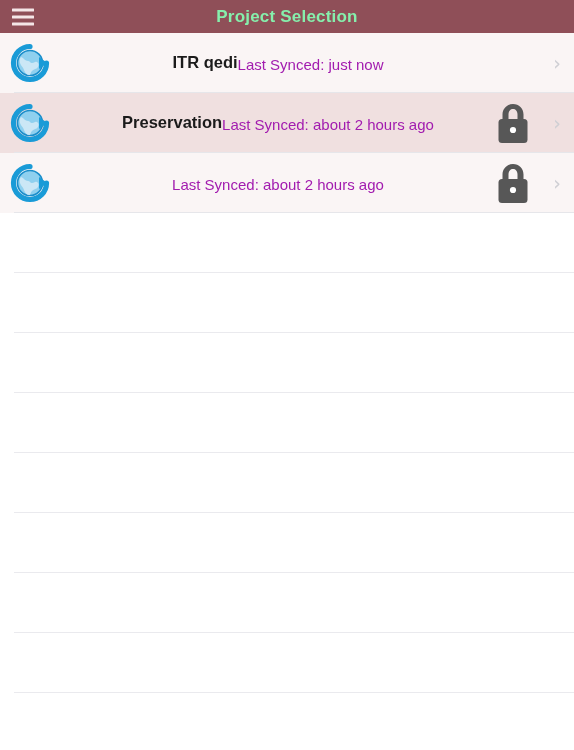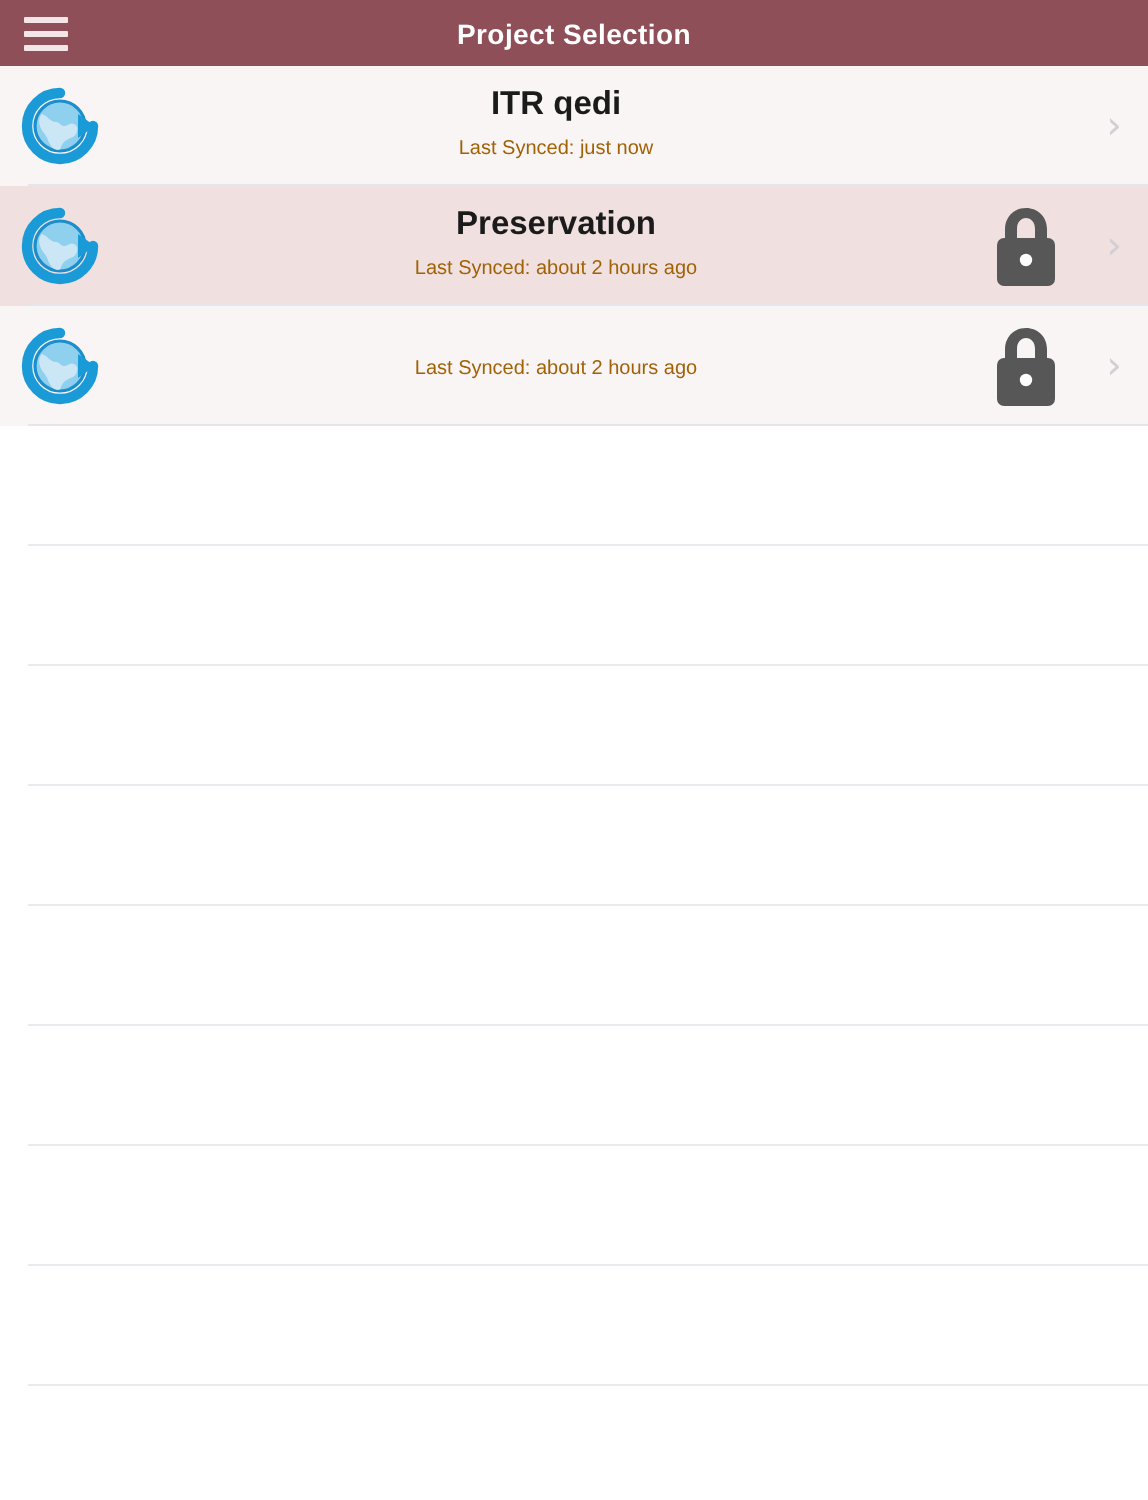--- a/index.html
+++ b/index.html
@@ -44,22 +44,22 @@
   .hamburger span {
     display: block;
     height: 3px;
     width: 100%;
     background: #f4e6e7;
     border-radius: 0.5px;
   }
   .header-title {
     width: 100%;
     text-align: center;
-    color: #ffffff;
-    font-size: 14px;
+    color: #86efac;
+    font-size: 17px;
     font-weight: bold;
     letter-spacing: 0.2px;
   }
 
   
   .list {
     position: relative;
     width: 574px;
   }
   .row {
@@ -91,37 +91,36 @@
     flex: 0 0 44px;
     position: relative;
   }
   .logo svg { display: block; width: 44px; height: 44px; }
 
   .row-text {
     flex: 1 1 auto;
     padding-left: 10px;
     min-width: 0;
     display: flex;
-    flex-direction: column;
+    flex-direction: row;
     justify-content: center;
-    text-align: center;
   }
   .row-title {
     font-size: 16.5px;
     font-weight: bold;
     color: #1b1b1b;
     line-height: 20px;
     white-space: nowrap;
     overflow: hidden;
     text-overflow: ellipsis;
   }
   .row-sub {
-    font-size: 10px;
+    font-size: 15px;
     font-weight: normal;
-    color: #a16207;
+    color: #a21caf;
     line-height: 18px;
     margin-top: 4px;
     white-space: nowrap;
     overflow: hidden;
     text-overflow: ellipsis;
   }
 
   .lock {
     flex: 0 0 auto;
     width: 38px;

